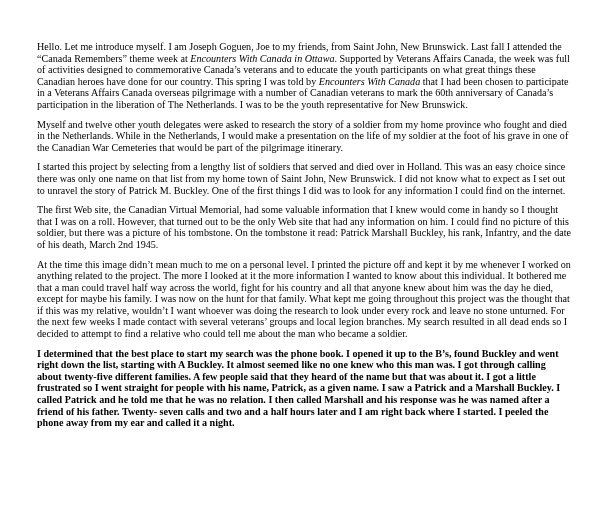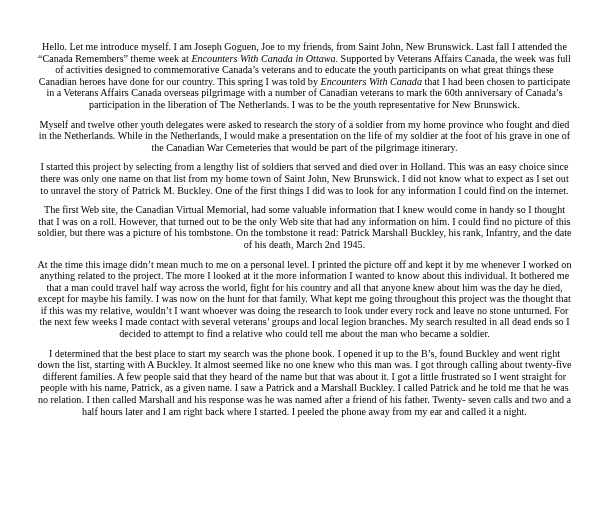--- a/index.html
+++ b/index.html
@@ -20,28 +20,29 @@
     background: #ffffff;
   }
   .doc {
     position: absolute;
     left: 37px;
     top: 41px;
     width: 535px;
     color: #000000;
     font-size: 10.1px;
     line-height: 11.6px;
-    text-align: center;
+    text-align: left;
   }
   .doc p {
     margin: 0 0 8px 0;
     padding: 0;
   }
   .doc p:last-child {
     margin-bottom: 0;
+    font-weight: bold;
   }
   .doc em {
     font-style: italic;
   }
 </style>
 </head>
 <body>
 
 <div class="page">
   <div class="doc">

